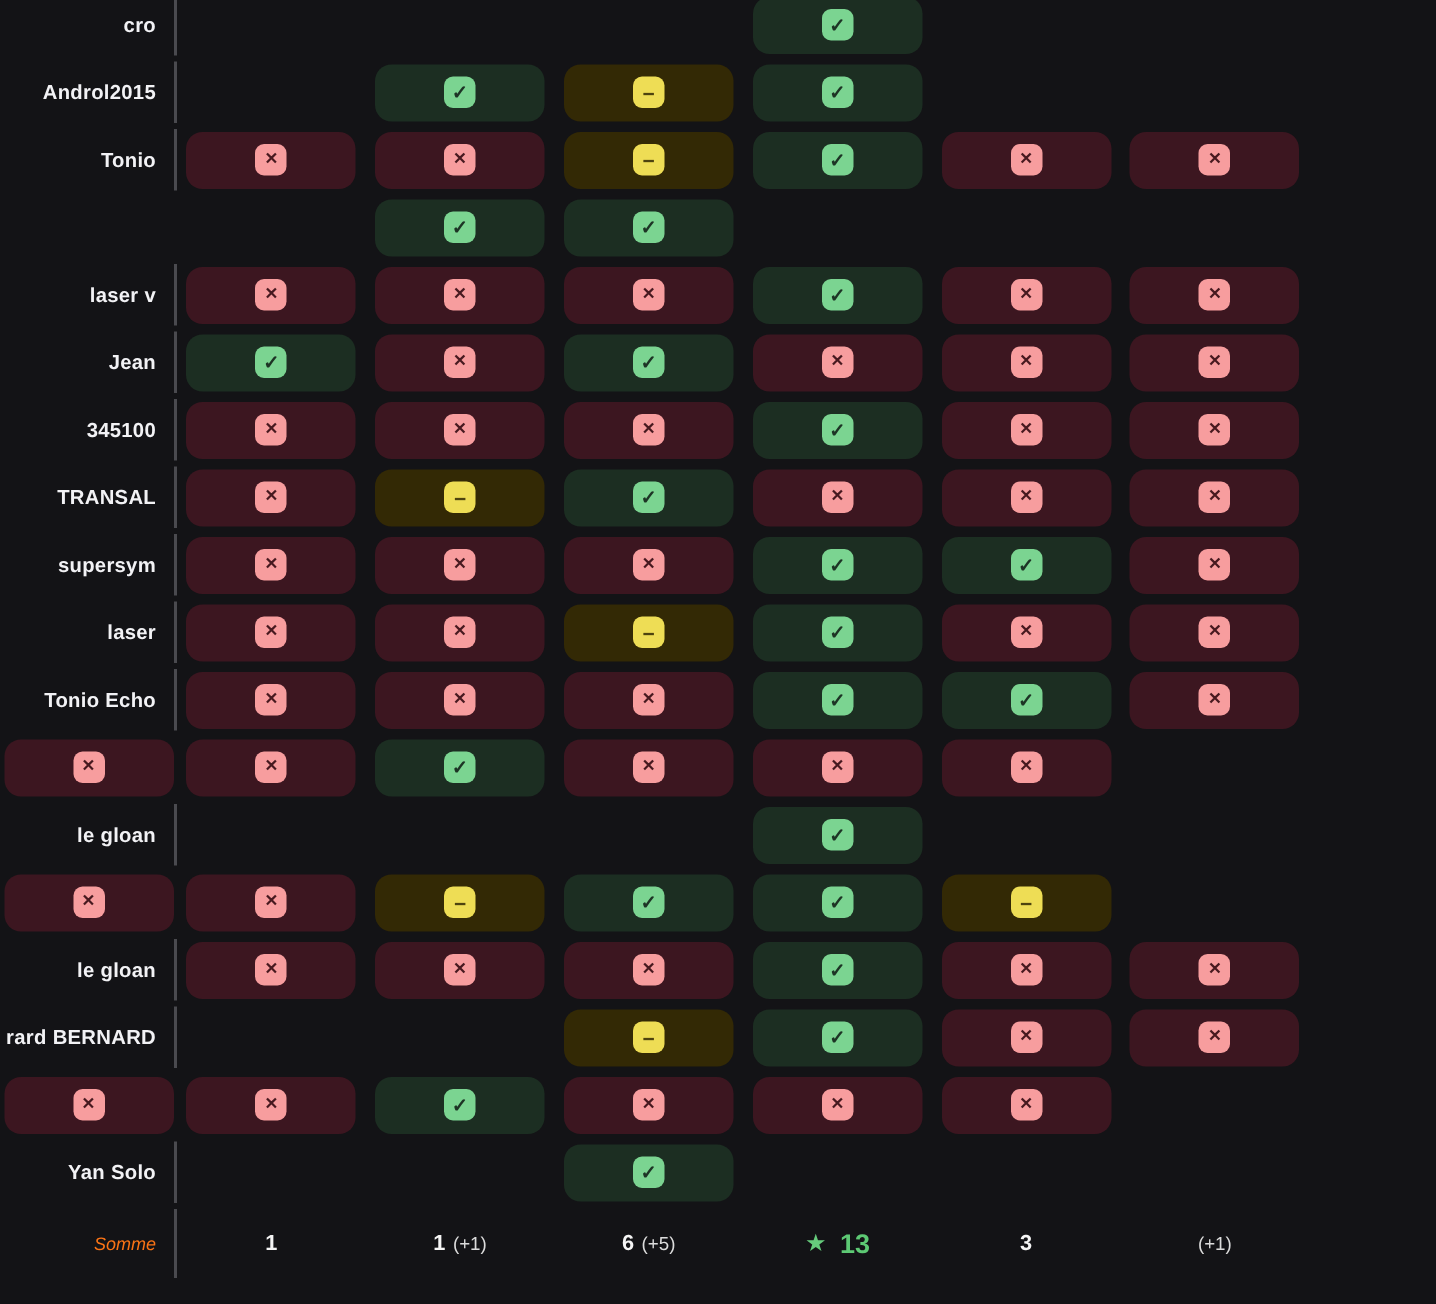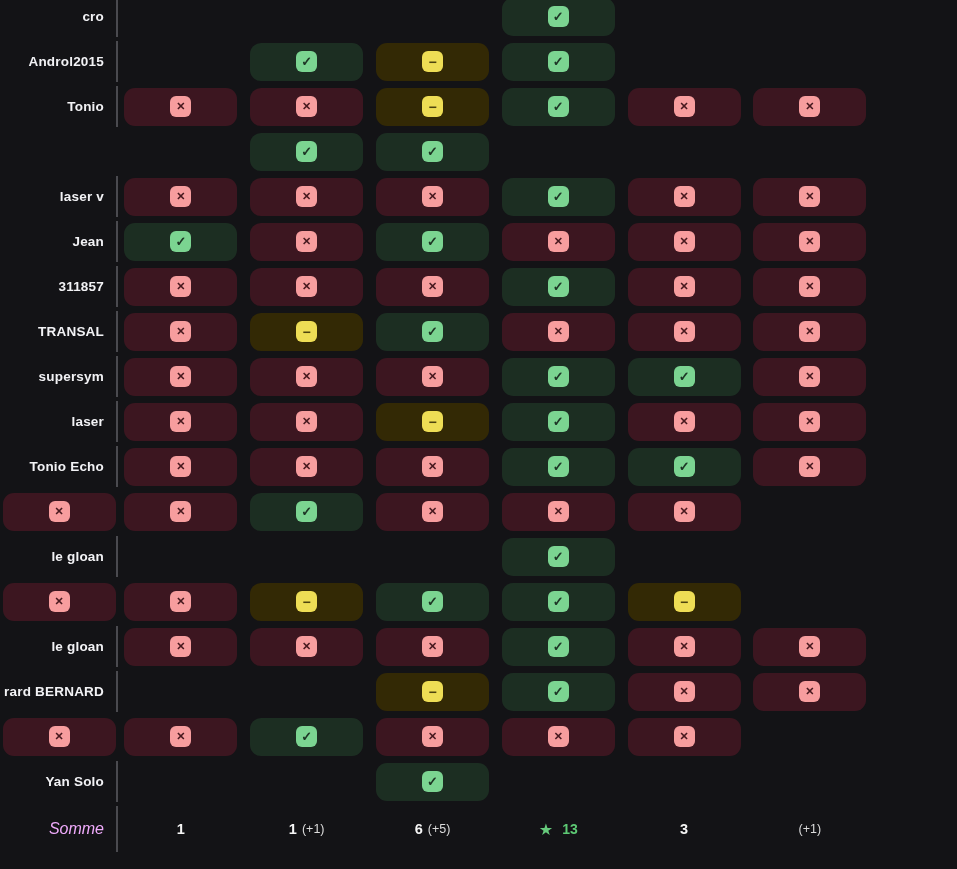--- a/index.html
+++ b/index.html
@@ -45,22 +45,22 @@
     background: #4a4a4f;
   }
   .pname {
     color: #f2f2f5;
     font-size: 13.5px;
     font-weight: 600;
     letter-spacing: 0.2px;
     text-align: right;
   }
   .summe {
-    color: #f0abfc;
-    font-size: 16px;
+    color: #f97316;
+    font-size: 12px;
     font-style: italic;
     font-weight: 500;
   }
   .cell {
     display: flex;
     justify-content: center;
     align-items: center;
     height: 100%;
   }
   .badge {
@@ -105,21 +105,21 @@
     font-size: 12.5px;
     font-weight: 400;
   }
   .sum-star {
     color: #66cb7c;
     font-size: 16px;
     margin-right: 4px;
   }
   .sum-value.winner {
     color: #5dc974;
-    font-size: 14px;
+    font-size: 18px;
   }
 </style>
 </head>
 <body>
 
 <div class="table">
   <div id="rows">
       <div class="row">
         <div class="name-cell">
           <span class="pname">cro</span>
@@ -274,21 +274,21 @@
           </div>
         </div>
         <div class="cell">
           <div class="badge badge-x">
             <span class="chip chip-x">✕</span>
           </div>
         </div>
       </div>
       <div class="row">
         <div class="name-cell">
-          <span class="pname">311857</span>
+          <span class="pname">345100</span>
         </div>
         <div class="cell">
           <div class="badge badge-x">
             <span class="chip chip-x">✕</span>
           </div>
         </div>
         <div class="cell">
           <div class="badge badge-x">
             <span class="chip chip-x">✕</span>
           </div>

